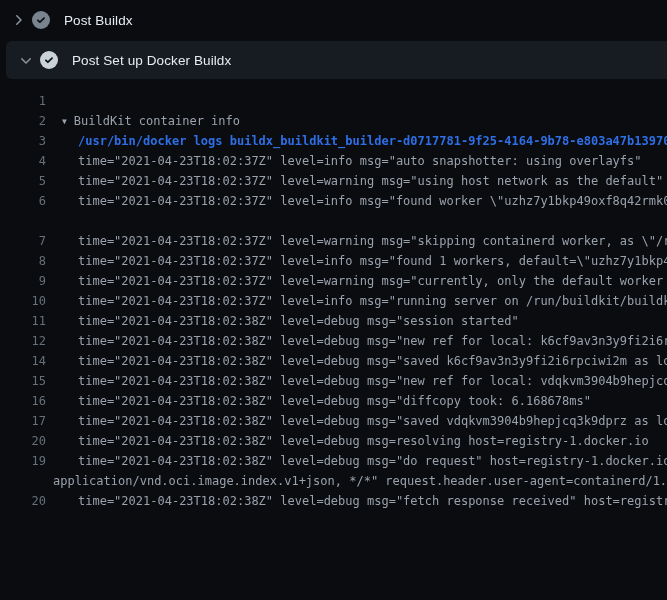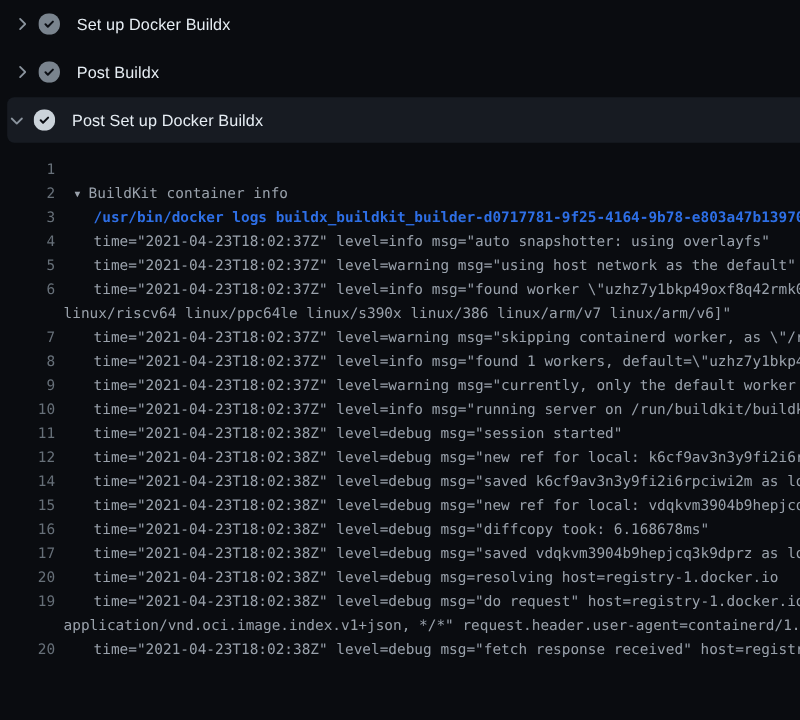--- a/index.html
+++ b/index.html
@@ -44,21 +44,21 @@
   .step-title{
     font-size:13.5px;
     color:var(--title-text);
     letter-spacing:.1px;
   }
   .step.expanded{
     background:var(--header-bg);
     height:38px;
     margin-left:6px;
     margin-top:1px;
-    padding-left:0;
+    padding-left:12px;
     border-radius:6px 0 0 6px;
     width:calc(100% - 6px);
   }
   
   .log{
     padding-top:12px;
     font-family:"DejaVu Sans Mono",monospace;
     font-size:12px;
   }
   .line{
@@ -89,63 +89,49 @@
     vertical-align:1px;
     cursor:pointer;
   }
   .line.group .marker{display:inline;}
 </style>
 </head>
 <body>
 
 <div class="app">
   <div id="steps">
+
+
   <div class="step collapsed">
     <span class="chev">
       <svg width="16" height="16" viewBox="0 0 16 16" aria-hidden="true">
         <path fill="currentColor" d="M6.22 3.22a.75.75 0 0 1 1.06 0l4.25 4.25a.75.75 0 0 1 0 1.06l-4.25 4.25a.75.75 0 0 1-1.06-1.06L9.94 8 6.22 4.28a.75.75 0 0 1 0-1.06z"></path>
       </svg>
     </span>
     <span class="check">
       <svg width="18" height="18" viewBox="0 0 16 16" aria-hidden="true">
         <circle cx="8" cy="8" r="8" fill="currentColor"></circle>
         <path fill="#0b0e14" d="M11.28 5.72a.75.75 0 0 1 0 1.06l-3.75 3.75a.75.75 0 0 1-1.06 0l-1.75-1.75a.75.75 0 1 1 1.06-1.06l1.22 1.22 3.22-3.22a.75.75 0 0 1 1.06 0z"></path>
       </svg>
     </span>
-    <span class="step-title">Set up Docker Buildx</span>
-  </div>
-
-
-  <div class="step collapsed">
+    <span class="step-title">Post Buildx</span>
+  </div>
+
+  <div class="step expanded">
     <span class="chev">
       <svg width="16" height="16" viewBox="0 0 16 16" aria-hidden="true">
         <path fill="currentColor" d="M6.22 3.22a.75.75 0 0 1 1.06 0l4.25 4.25a.75.75 0 0 1 0 1.06l-4.25 4.25a.75.75 0 0 1-1.06-1.06L9.94 8 6.22 4.28a.75.75 0 0 1 0-1.06z"></path>
       </svg>
     </span>
     <span class="check">
       <svg width="18" height="18" viewBox="0 0 16 16" aria-hidden="true">
         <circle cx="8" cy="8" r="8" fill="currentColor"></circle>
         <path fill="#0b0e14" d="M11.28 5.72a.75.75 0 0 1 0 1.06l-3.75 3.75a.75.75 0 0 1-1.06 0l-1.75-1.75a.75.75 0 1 1 1.06-1.06l1.22 1.22 3.22-3.22a.75.75 0 0 1 1.06 0z"></path>
       </svg>
     </span>
-    <span class="step-title">Post Buildx</span>
-  </div>
-
-  <div class="step expanded">
-    <span class="chev">
-      <svg width="16" height="16" viewBox="0 0 16 16" aria-hidden="true">
-        <path fill="currentColor" d="M6.22 3.22a.75.75 0 0 1 1.06 0l4.25 4.25a.75.75 0 0 1 0 1.06l-4.25 4.25a.75.75 0 0 1-1.06-1.06L9.94 8 6.22 4.28a.75.75 0 0 1 0-1.06z"></path>
-      </svg>
-    </span>
-    <span class="check">
-      <svg width="18" height="18" viewBox="0 0 16 16" aria-hidden="true">
-        <circle cx="8" cy="8" r="8" fill="currentColor"></circle>
-        <path fill="#0b0e14" d="M11.28 5.72a.75.75 0 0 1 0 1.06l-3.75 3.75a.75.75 0 0 1-1.06 0l-1.75-1.75a.75.75 0 1 1 1.06-1.06l1.22 1.22 3.22-3.22a.75.75 0 0 1 1.06 0z"></path>
-      </svg>
-    </span>
     <span class="step-title">Post Set up Docker Buildx</span>
   </div>
 </div>
   <div id="log" class="log">
   <div class="line plain base">
     <span class="ln">1</span>
   </div>
 
   <div class="line group base">
     <span class="ln">2</span>
@@ -167,21 +153,20 @@
     <span class="txt"><span class="body">time="2021-04-23T18:02:37Z" level=warning msg="using host network as the default"</span></span>
   </div>
 
   <div class="line plain deep">
     <span class="ln">6</span>
     <span class="txt"><span class="body">time="2021-04-23T18:02:37Z" level=info msg="found worker \"uzhz7y1bkp49oxf8q42rmk0xjw\"</span></span>
   </div>
 
   <div class="line plain cont">
     <span class="ln"></span>
-    <span class="txt"><span class="body">linux/riscv64 linux/ppc64le linux/s390x linux/386 linux/arm/v7 linux/arm/v6]"</span></span>
   </div>
 
   <div class="line plain deep">
     <span class="ln">7</span>
     <span class="txt"><span class="body">time="2021-04-23T18:02:37Z" level=warning msg="skipping containerd worker, as \"/run"</span></span>
   </div>
 
   <div class="line plain deep">
     <span class="ln">8</span>
     <span class="txt"><span class="body">time="2021-04-23T18:02:37Z" level=info msg="found 1 workers, default=\"uzhz7y1bkp49ox"</span></span>

